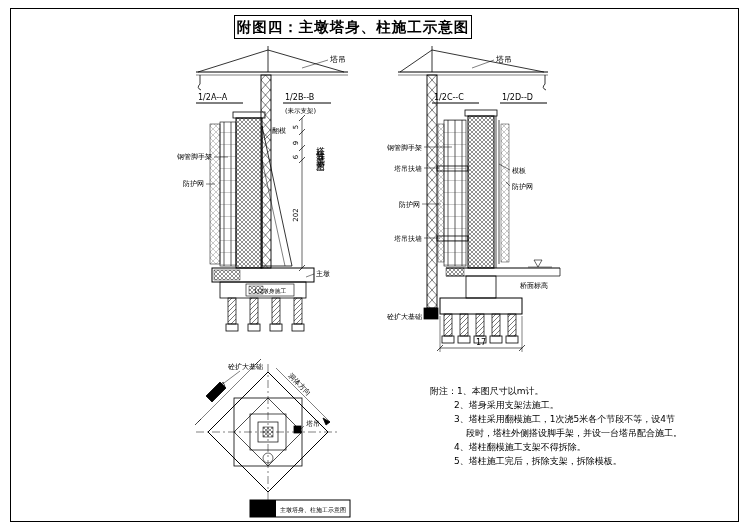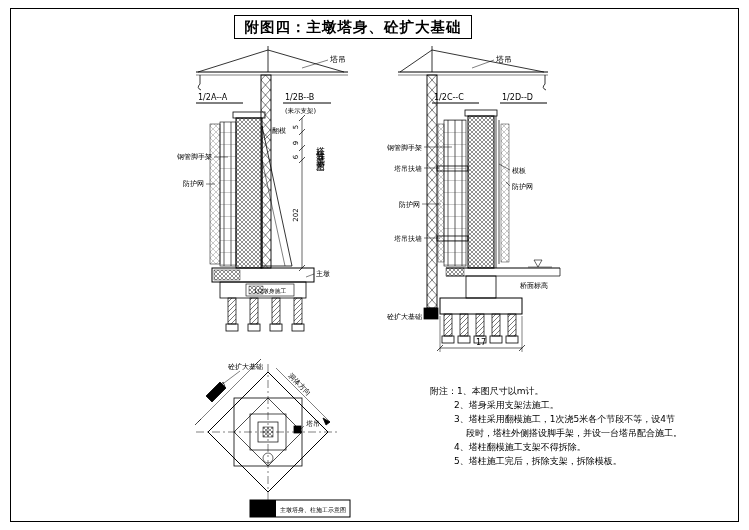--- a/index.html
+++ b/index.html
@@ -30,21 +30,21 @@
     font-size: 8.5px; letter-spacing: 2px; color: #000;
   }
   svg { position: absolute; left: 0; top: 0; }
   svg text { fill: #000; font-family: "DejaVu Sans", "Liberation Sans", sans-serif; }
 </style>
 </head>
 <body>
 
 <div class="page">
   <div class="sheet-border"></div>
-  <div class="page-title">附图四：主墩塔身、砼扩大基础</div>
+  <div class="page-title">附图四：主墩塔身、柱施工示意图</div>
   <div class="vcaption">塔柱分节浇筑示意图</div>
 
   <svg width="749" height="530" viewBox="0 0 749 530">
     <defs>
       <pattern id="xh" width="4" height="4" patternUnits="userSpaceOnUse">
         <path d="M0,4 L4,0 M0,0 L4,4" stroke="#222" stroke-width="0.5"></path>
       </pattern>
       <pattern id="dh" width="5" height="5" patternUnits="userSpaceOnUse">
         <path d="M0,5 L5,0" stroke="#222" stroke-width="0.6"></path>
       </pattern>

